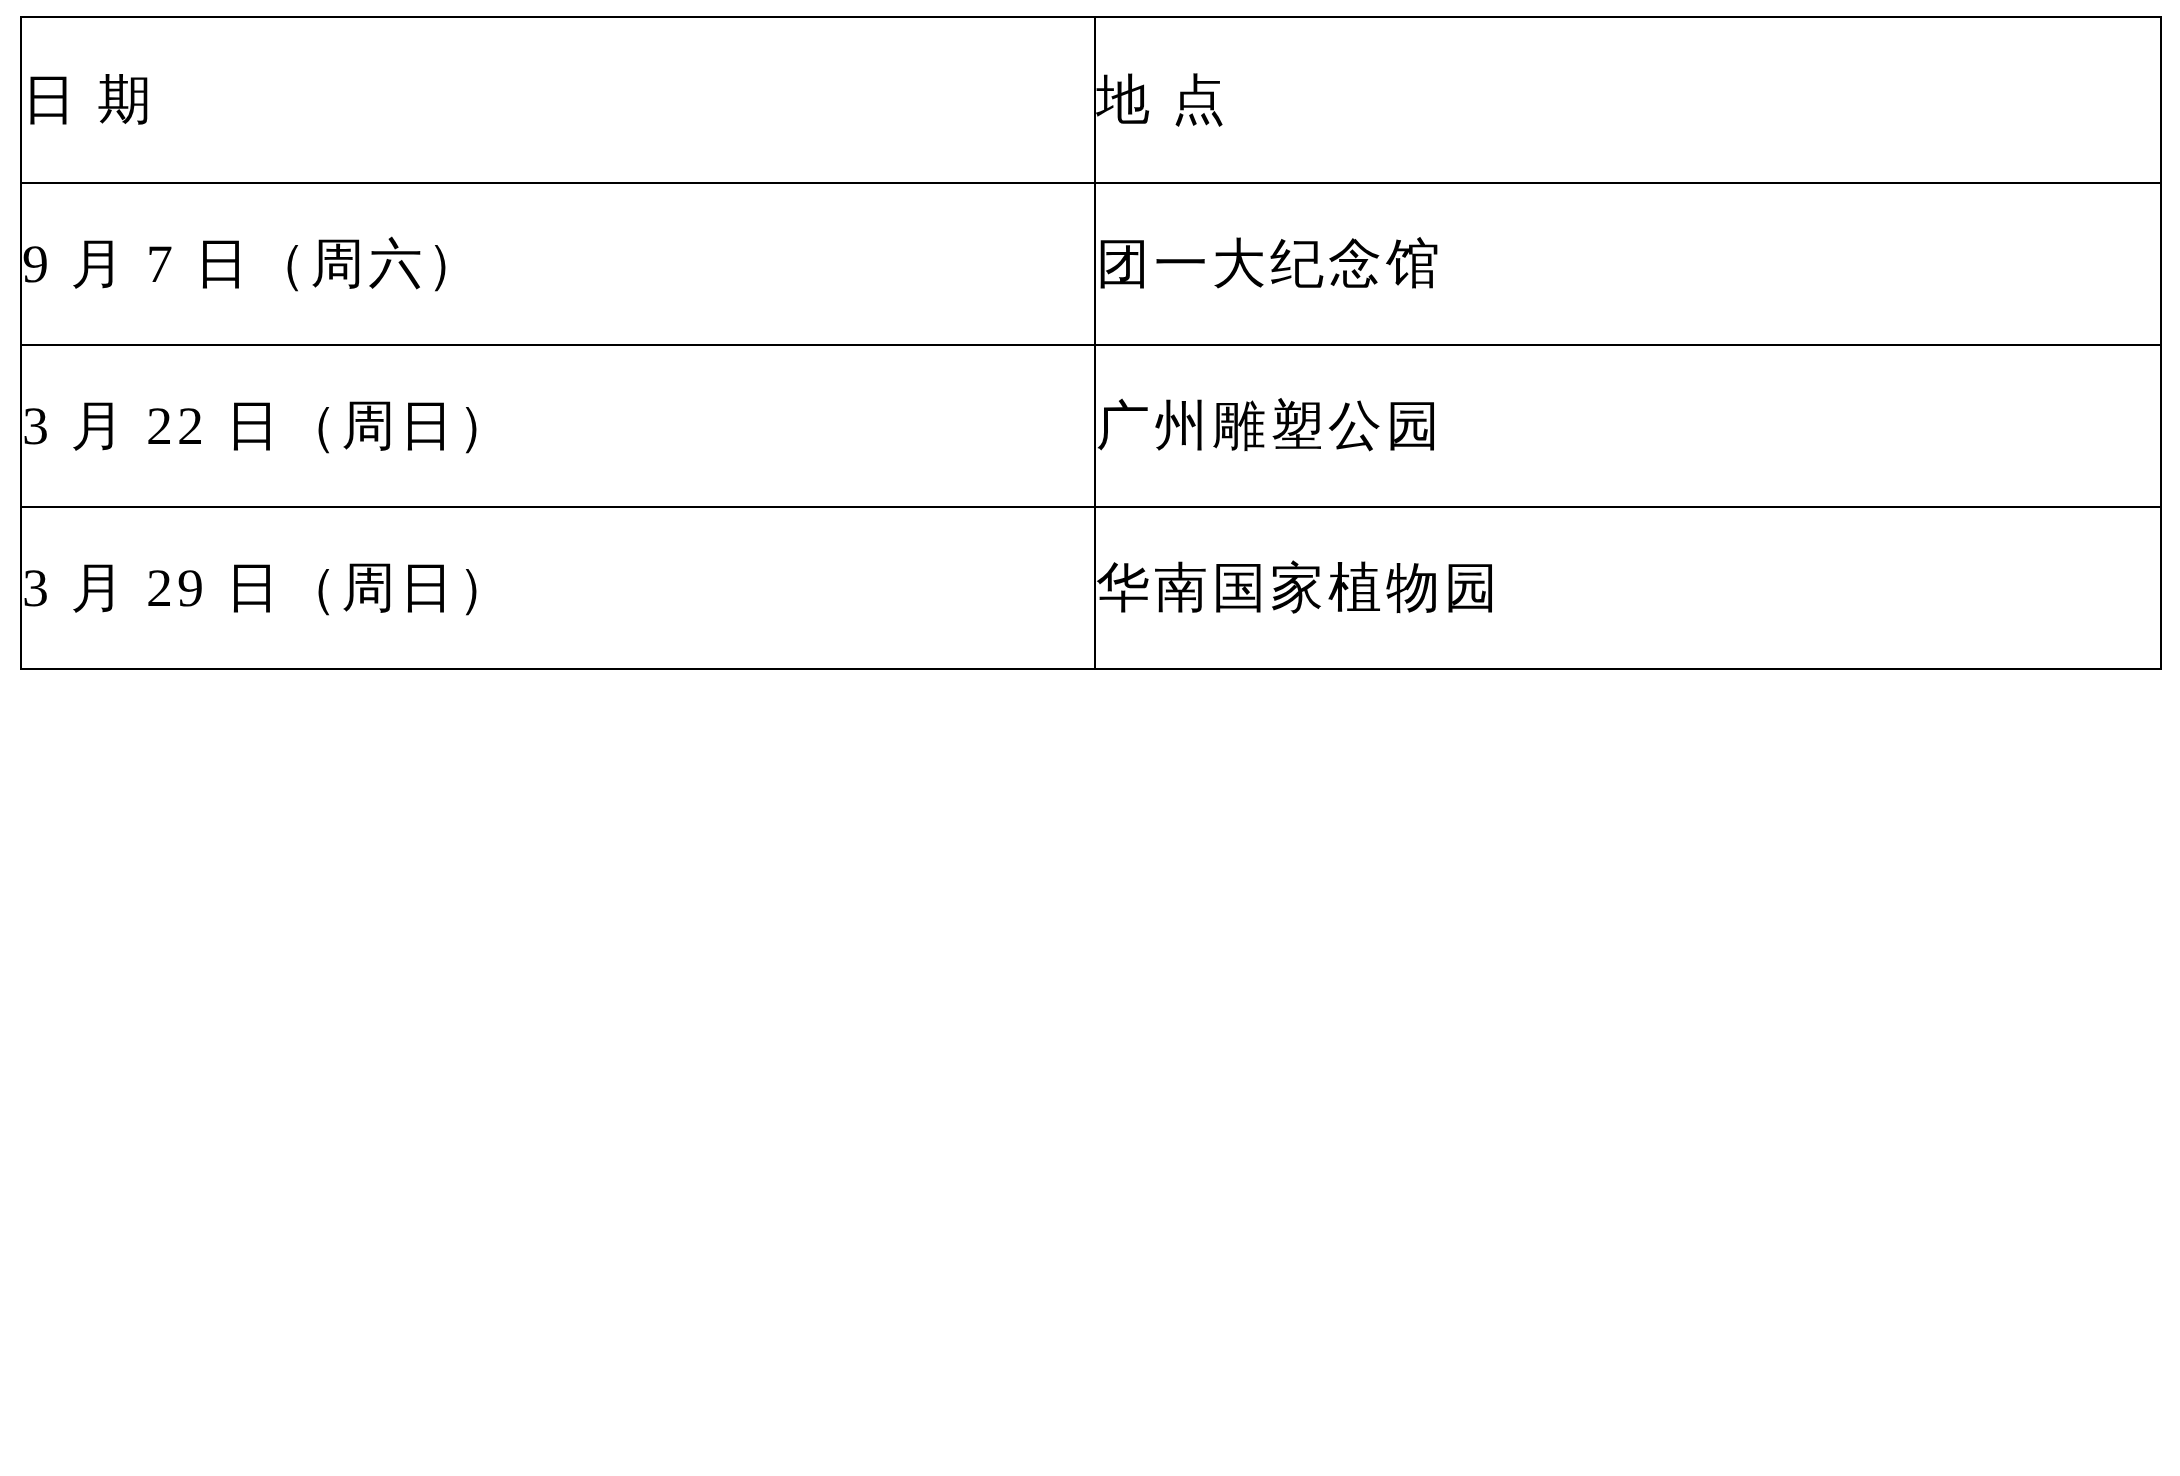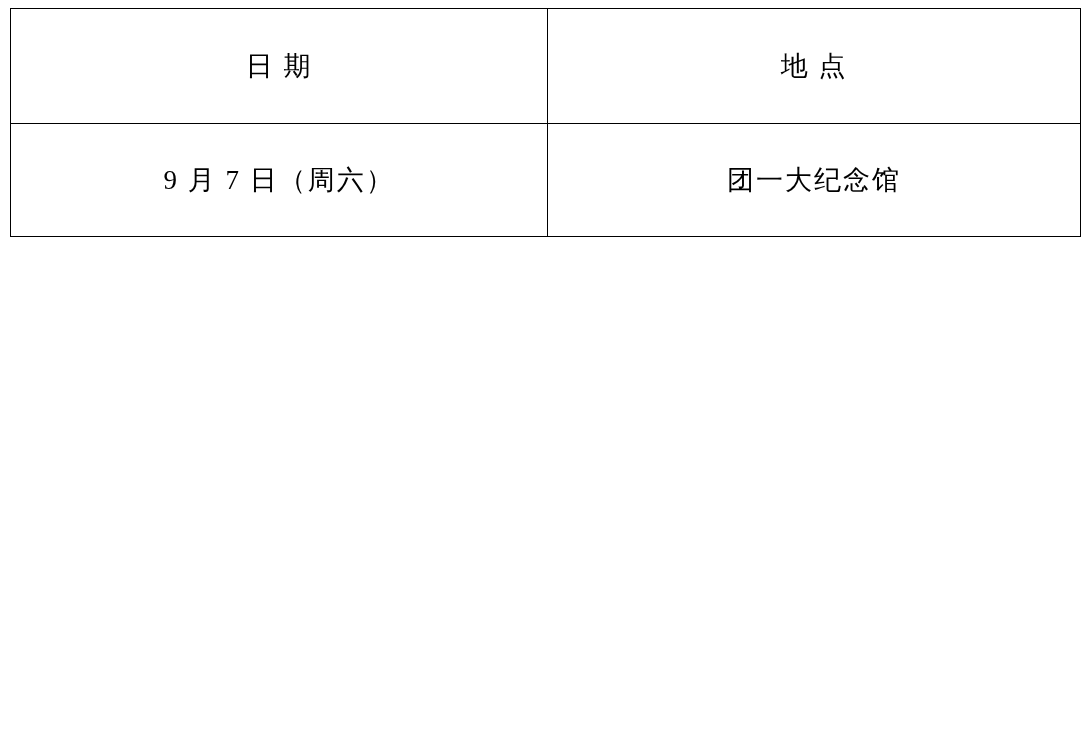--- a/index.html
+++ b/index.html
@@ -24,26 +24,25 @@
   table.schedule {
     position: absolute;
     left: 10px;
     top: 8px;
     width: 1070px;
     border-collapse: collapse;
     table-layout: fixed;
   }
   table.schedule td {
     border: 1px solid #000000;
-    text-align: center;
     vertical-align: middle;
     font-size: 27px;
     line-height: 1.2;
     letter-spacing: 2px;
-    padding: 16px;
+    padding: 0;
     height: 80px;
     font-family: "Liberation Serif", "DejaVu Serif", serif;
   }
   table.schedule tr.header-row td {
     height: 82px;
   }
   table.schedule col.col-date { width: 537px; }
   table.schedule col.col-place { width: 533px; }
 </style>
 </head>
@@ -57,15 +56,23 @@
     </colgroup>
     <tbody>
       <tr class="header-row">
         <td>日  期</td>
         <td>地  点</td>
       </tr>
       <tr>
         <td>9 月 7 日（周六）</td>
         <td>团一大纪念馆</td>
       </tr>
+      <tr>
+        <td>3 月 22 日（周日）</td>
+        <td>广州雕塑公园</td>
+      </tr>
+      <tr>
+        <td>3 月 29 日（周日）</td>
+        <td>华南国家植物园</td>
+      </tr>
     </tbody>
   </table>
 </div>
 
 </body></html>

